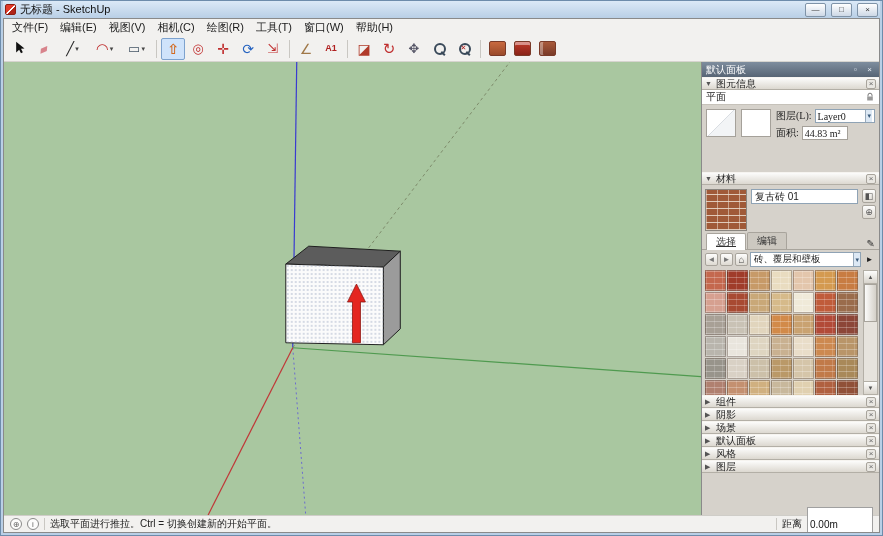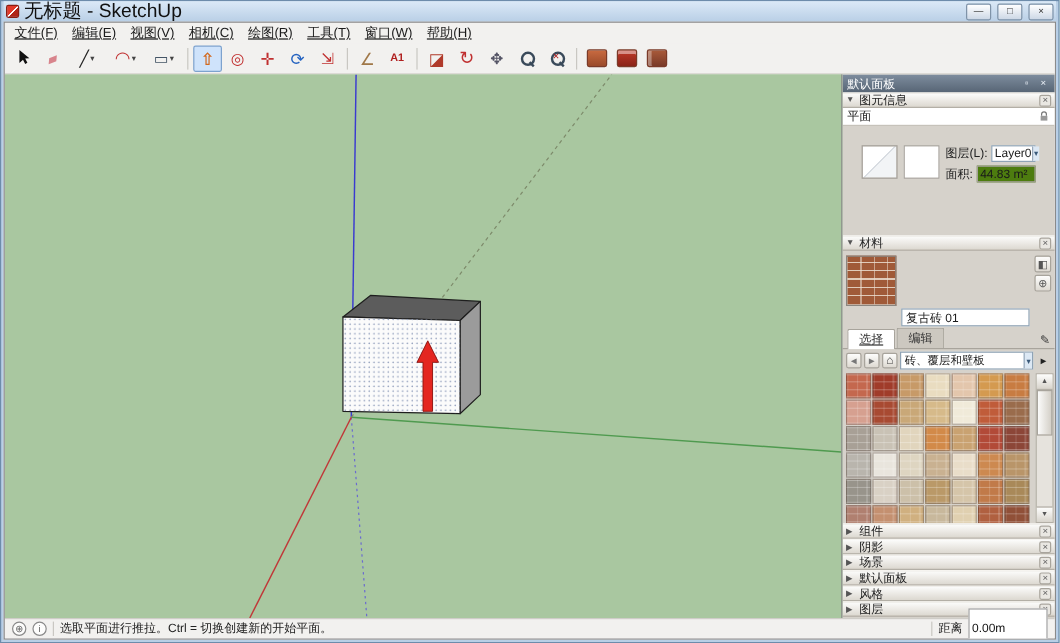--- a/index.html
+++ b/index.html
@@ -3,27 +3,27 @@
 <meta charset="utf-8">
 <style>
   *{margin:0;padding:0;box-sizing:border-box;}
   html,body{width:883px;height:536px;overflow:hidden;}
   body{font-family:"Liberation Sans","DejaVu Sans",sans-serif;font-size:11px;color:#1a1a1a;background:#b9cfe6;}
   .window{width:883px;height:536px;background:#b9cfe6;border:1px solid #6d8cab;display:flex;flex-direction:column;padding:0 2px 2px 2px;}
 
   
   .titlebar{height:17px;display:flex;align-items:center;gap:4px;padding:0 2px;background:linear-gradient(#dbe9f7,#b9cfe6);}
   .app-logo{width:11px;height:11px;border-radius:2px;background:linear-gradient(135deg,#e23a2a 0 46%,#ffffff 46% 58%,#b02418 58%);border:1px solid #8c1d12;flex:0 0 auto;}
-  .title-text{font-size:16px;color:#111;flex:1;white-space:nowrap;overflow:hidden;}
+  .title-text{font-size:11px;color:#111;flex:1;white-space:nowrap;overflow:hidden;}
   .wbtn{width:21px;height:14px;margin-left:1px;display:flex;align-items:center;justify-content:center;font-size:8px;color:#333;background:linear-gradient(#ffffff,#cdd8e6);border:1px solid #7f93a8;border-radius:2px;}
 
   
   .client{flex:1;display:flex;flex-direction:column;border:1px solid #8a8a8a;background:#f2f1ef;overflow:hidden;min-height:0;}
   .menubar{height:17px;display:flex;align-items:center;padding:0 2px;background:#f2f1ef;font-size:11px;}
-  .menu-item{padding:1px 6px;cursor:default;text-decoration:underline;}
+  .menu-item{padding:1px 6px;cursor:default;}
   .toolbar{height:26px;display:flex;align-items:center;gap:1px;padding:0 3px;background:#f2f1ef;border-bottom:1px solid #d6d4cf;}
   .tool{width:24px;height:22px;display:flex;align-items:center;justify-content:center;gap:1px;background:transparent;border:1px solid transparent;border-radius:2px;}
   .tool.dropdown{width:31px;}
   .tool.active{background:#cfe3fb;border-color:#7da2ce;}
   .glyph{font-size:13px;line-height:1;color:#333;}
   .dd{font-size:7px;color:#444;}
   .tsep{width:1px;height:18px;background:#c9c7c2;margin:0 3px;flex:0 0 auto;}
   [data-name="select-icon"] svg{width:15px;height:15px;}
   [data-name="eraser-icon"]{color:#d8848c;transform:rotate(-22deg);font-size:12px;}
   [data-name="line-icon"]{color:#222;}
@@ -56,36 +56,36 @@
   
   .panel{width:177px;display:flex;flex-direction:column;background:#d6d2cb;font-size:10px;overflow:hidden;}
   .panel-title{height:15px;flex:0 0 auto;background:linear-gradient(#7e8d9e,#576575);color:#fff;display:flex;align-items:center;gap:3px;padding:0 4px;font-size:10px;}
   .panel-title .spacer{flex:1;}
   .pt-ic{font-size:8px;color:#e8eef5;width:11px;text-align:center;}
   .sec-hdr{height:13px;flex:0 0 auto;display:flex;align-items:center;gap:3px;padding:0 3px;background:linear-gradient(#fcfcfb,#dcd8d0);border-top:1px solid #f6f4f0;border-bottom:1px solid #b3afa6;font-size:10px;color:#222;}
   .tri{font-size:7px;color:#555;width:8px;}
   .sec-label{flex:1;white-space:nowrap;overflow:hidden;}
   .sec-x{width:10px;height:10px;display:flex;align-items:center;justify-content:center;font-size:8px;color:#666;background:#e9e7e2;border:1px solid #a8a49c;border-radius:2px;flex:0 0 auto;}
   .ei-type-row{height:15px;display:flex;align-items:center;justify-content:space-between;background:#fff;border-bottom:1px solid #c6c2ba;padding:0 4px;}
-  .ei-main{display:flex;gap:5px;padding:16px;}
+  .ei-main{display:flex;gap:5px;padding:4px;font-family:Liberation Serif, serif;}
   .ei-thumb{width:30px;height:28px;background:#fff;border:1px solid #a5a19a;flex:0 0 auto;}
   .ei-thumb.t1{background:linear-gradient(135deg,#ffffff 0 49%,#d9dde2 49% 51%,#f2f4f6 51%);}
   .ei-fields{flex:1;display:flex;flex-direction:column;gap:3px;min-width:0;}
   .ei-row{display:flex;align-items:center;gap:3px;}
   .ei-label{white-space:nowrap;color:#222;}
   .ei-select{flex:1;height:14px;background:#fff;border:1px solid #8fa3b5;display:flex;align-items:center;justify-content:space-between;padding:0 2px;min-width:0;}
   .dd2{font-size:7px;color:#3a5a7a;background:#dce8f4;border-left:1px solid #9ab;align-self:stretch;display:flex;align-items:center;padding:0 1px;}
-  .ei-valuebox{width:62px;height:14px;background:#4d7c0f;border:1px solid #a5a19a;display:flex;align-items:center;padding:0 2px;}
+  .ei-valuebox{width:46px;height:14px;background:#ffffff;border:1px solid #a5a19a;display:flex;align-items:center;padding:0 2px;}
   .gap{height:28px;flex:0 0 auto;}
 
   .mat-top{display:flex;gap:4px;padding:4px 3px 2px 3px;}
   .mat-preview{width:42px;height:42px;border:1px solid #8a8680;flex:0 0 auto;background-color:#a05a38;
     background-image:repeating-linear-gradient(0deg,rgba(235,222,208,.85) 0 1px,transparent 1px 7px),
                      repeating-linear-gradient(90deg,rgba(235,222,208,.55) 0 1px,transparent 1px 11px);}
-  .mat-mid{flex:1;min-width:0;margin-top:44px;}
+  .mat-mid{flex:1;min-width:0;}
   .mat-name{height:15px;background:#fff;border:1px solid #8fa3b5;padding:0 3px;display:flex;align-items:center;white-space:nowrap;overflow:hidden;}
   .mat-side{display:flex;flex-direction:column;gap:2px;align-items:center;flex:0 0 auto;}
   .mbtn{width:14px;height:14px;display:flex;align-items:center;justify-content:center;font-size:9px;color:#555;background:linear-gradient(#fdfdfc,#dedad2);border:1px solid #a8a49c;border-radius:2px;}
   .mat-tabs{display:flex;align-items:flex-end;gap:1px;padding:2px 4px 0 4px;border-bottom:1px solid #a8a49c;height:17px;}
   .tab{padding:1px 9px;border:1px solid #a8a49c;border-bottom:none;border-radius:2px 2px 0 0;background:#ccc8c0;color:#333;}
   .tab.active{background:#fff;position:relative;top:1px;text-decoration:underline;}
   .dropper{margin-left:auto;font-size:10px;color:#333;}
   .mat-nav{display:flex;align-items:center;gap:2px;padding:2px 3px;}
   .navb{width:13px;height:13px;display:flex;align-items:center;justify-content:center;font-size:8px;color:#777;background:linear-gradient(#fdfdfc,#dedad2);border:1px solid #a8a49c;border-radius:2px;flex:0 0 auto;}
   .navb.home{color:#444;font-size:10px;}

